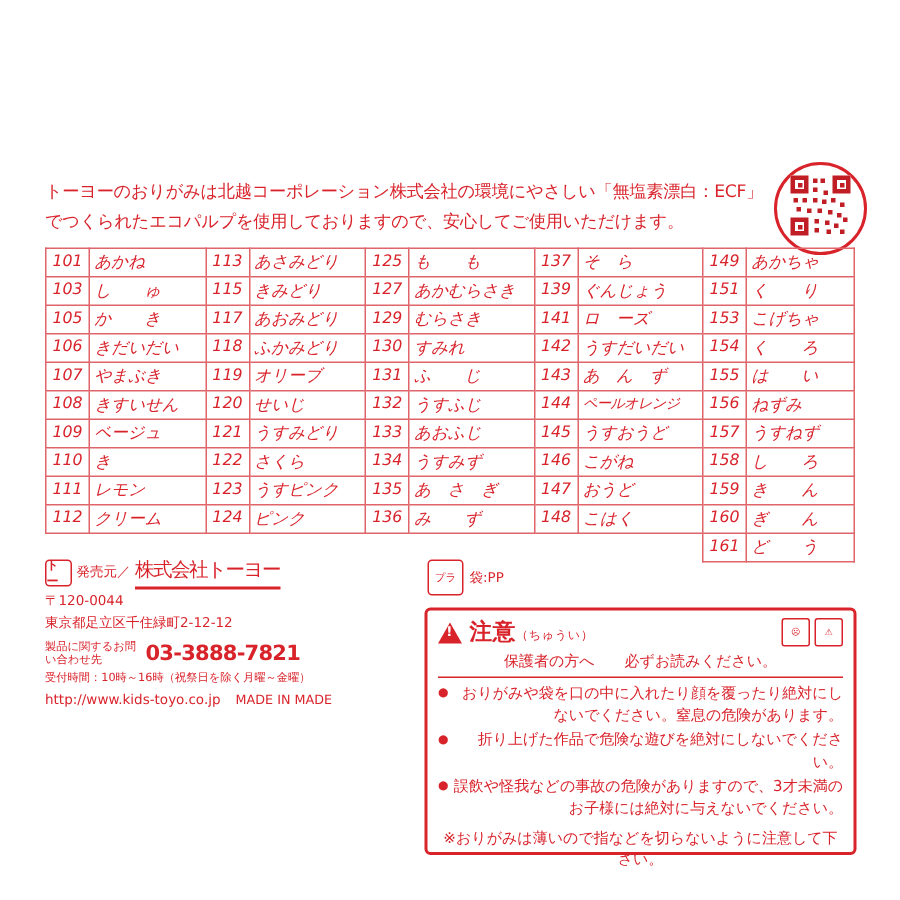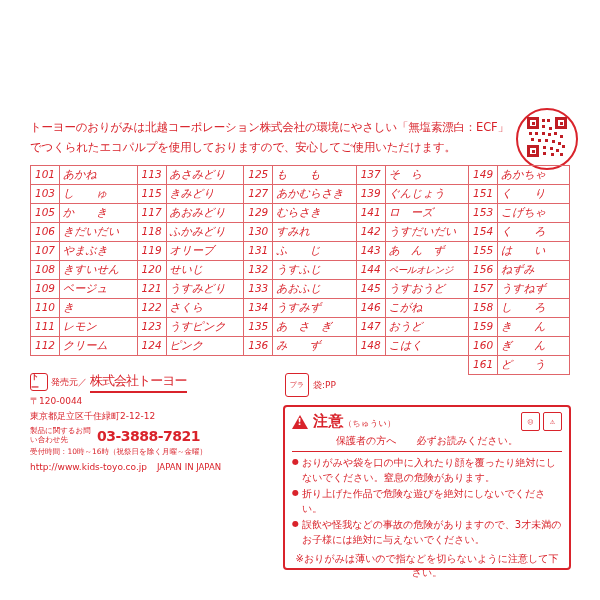--- a/index.html
+++ b/index.html
@@ -168,21 +168,21 @@
   }
   .caution .sub{
     text-align:center;font-size:10px;margin-top:3px;border-bottom:1px solid #d9232b;
     padding-bottom:3px;
   }
   .caution ul{
     list-style:none;margin:4px 0 0 0;padding:0;
     font-size:10px;line-height:1.45;
   }
   .caution ul li{
-    position:relative;padding-left:10px;margin-bottom:2px;
+    position:relative;padding-left:10px;margin-bottom:2px;text-align:right;
   }
   .caution ul li::before{
     content:"\25CF";position:absolute;left:0;top:0;font-size:8px;
   }
   .caution .foot{
     font-size:10px;margin-top:5px;text-align:center;
   }
 </style>
 </head>
 <body>
@@ -378,21 +378,21 @@
     </div>
     <div class="addr">〒120-0044</div>
     <div class="addr">東京都足立区千住緑町2-12-12</div>
     <div class="tel-line">
       <div class="tel-label">製品に関するお問い合わせ先</div>
       <div class="tel-num">03-3888-7821</div>
     </div>
     <div class="hours">受付時間：10時～16時（祝祭日を除く月曜～金曜）</div>
     <div class="url-line">
       <span>http://www.kids-toyo.co.jp</span>
-      <span class="madein">JAPAN IN JAPAN</span>
+      <span class="madein">MADE IN MADE</span>
     </div>
   </div>
 
   <div class="recycle">
     <div class="mark">プラ</div>
     <div class="txt">袋:PP</div>
   </div>
 
   <div class="caution">
     <div class="chead">

